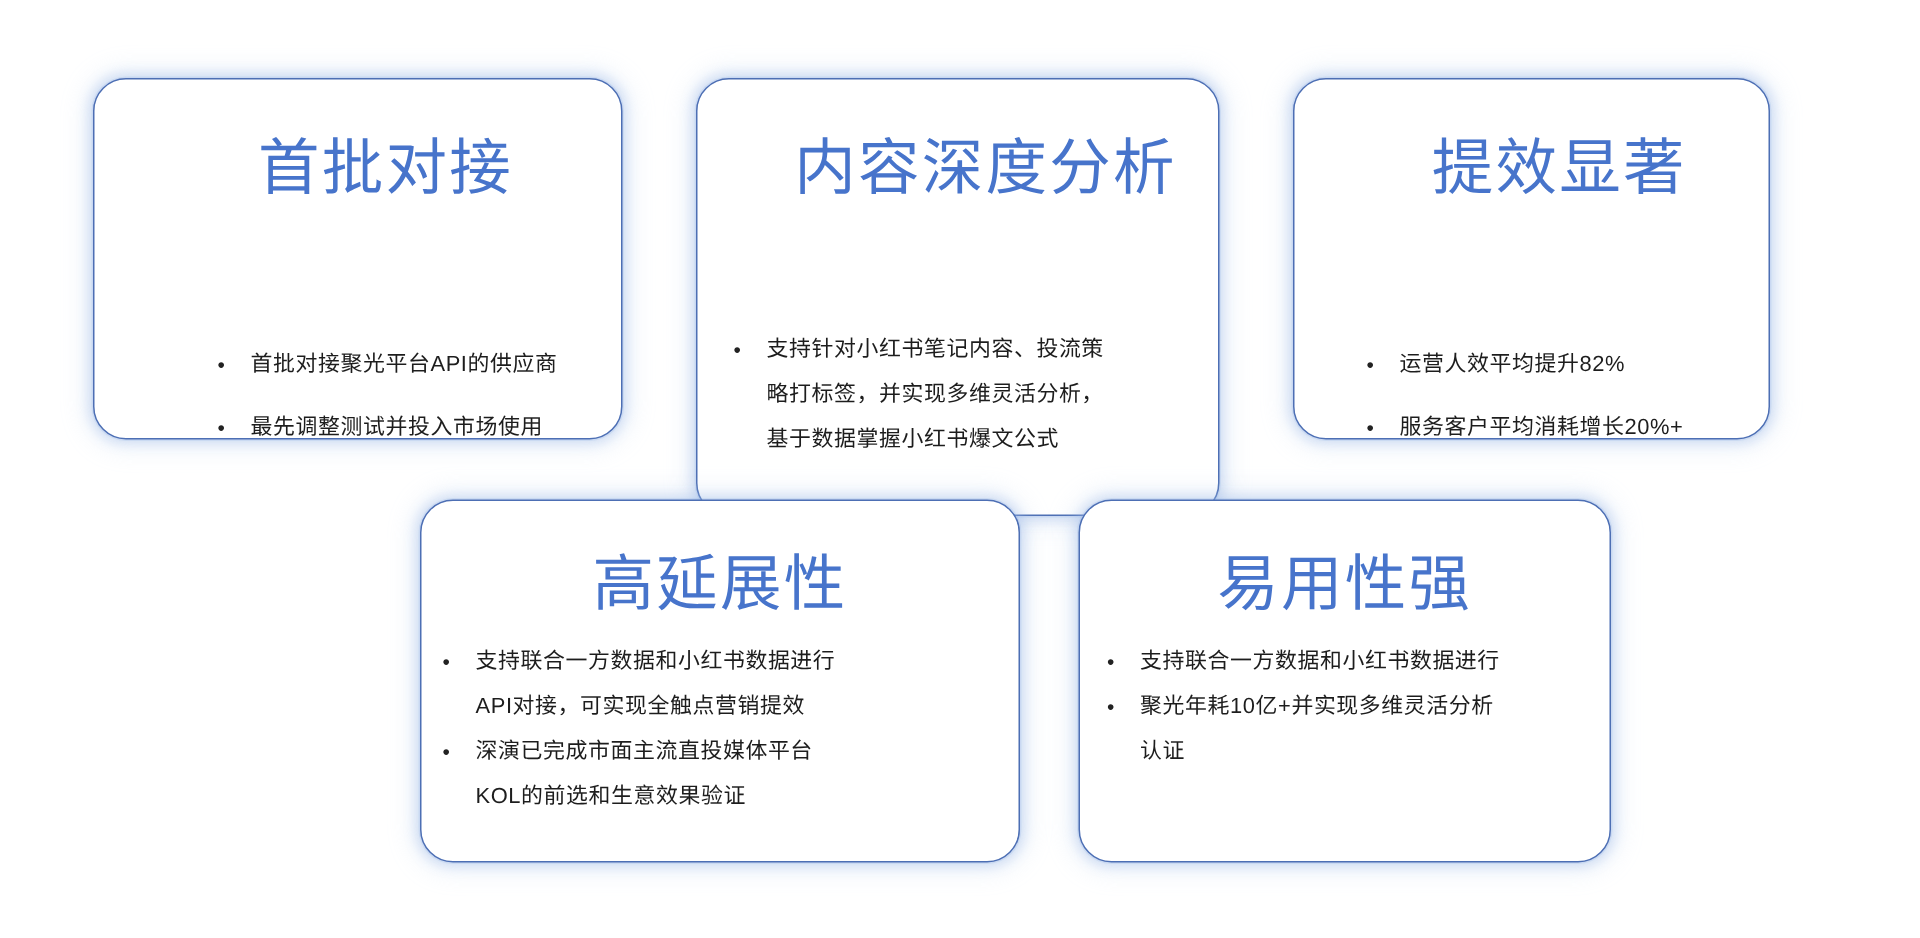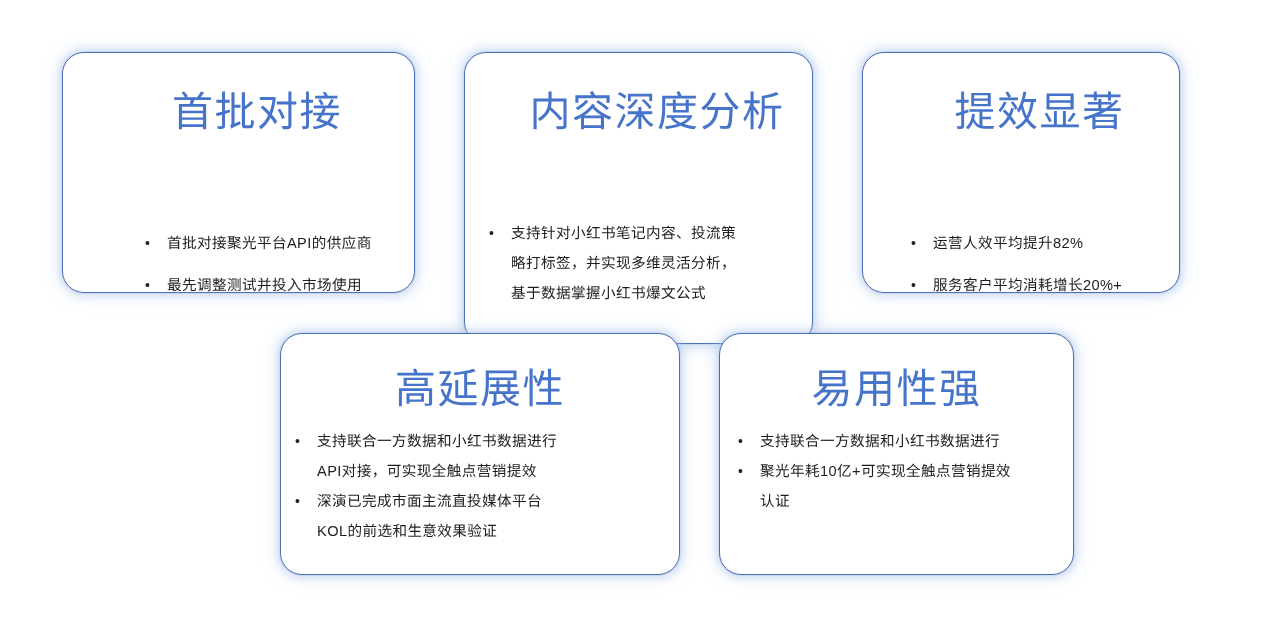--- a/index.html
+++ b/index.html
@@ -171,19 +171,19 @@
 
   <div class="card c5">
     <div class="card-title">易用性强</div>
     <ul class="bullets">
       <li class="bullet-row">
         <span class="bullet-dot">•</span>
         <span class="bullet-text">支持联合一方数据和小红书数据进行</span>
       </li>
       <li class="bullet-row">
         <span class="bullet-dot">•</span>
-        <span class="bullet-text">聚光年耗10亿+可实现全触点营销提效
+        <span class="bullet-text">聚光年耗10亿+并实现多维灵活分析
 认证</span>
       </li>
     </ul>
   </div>
 
 </div>
 
 </body></html>

